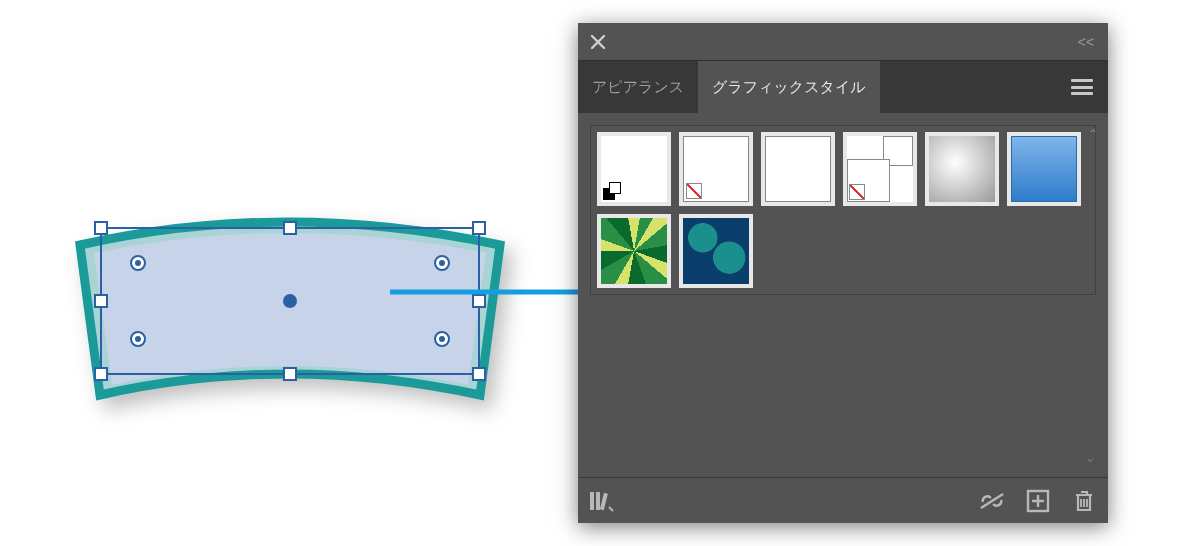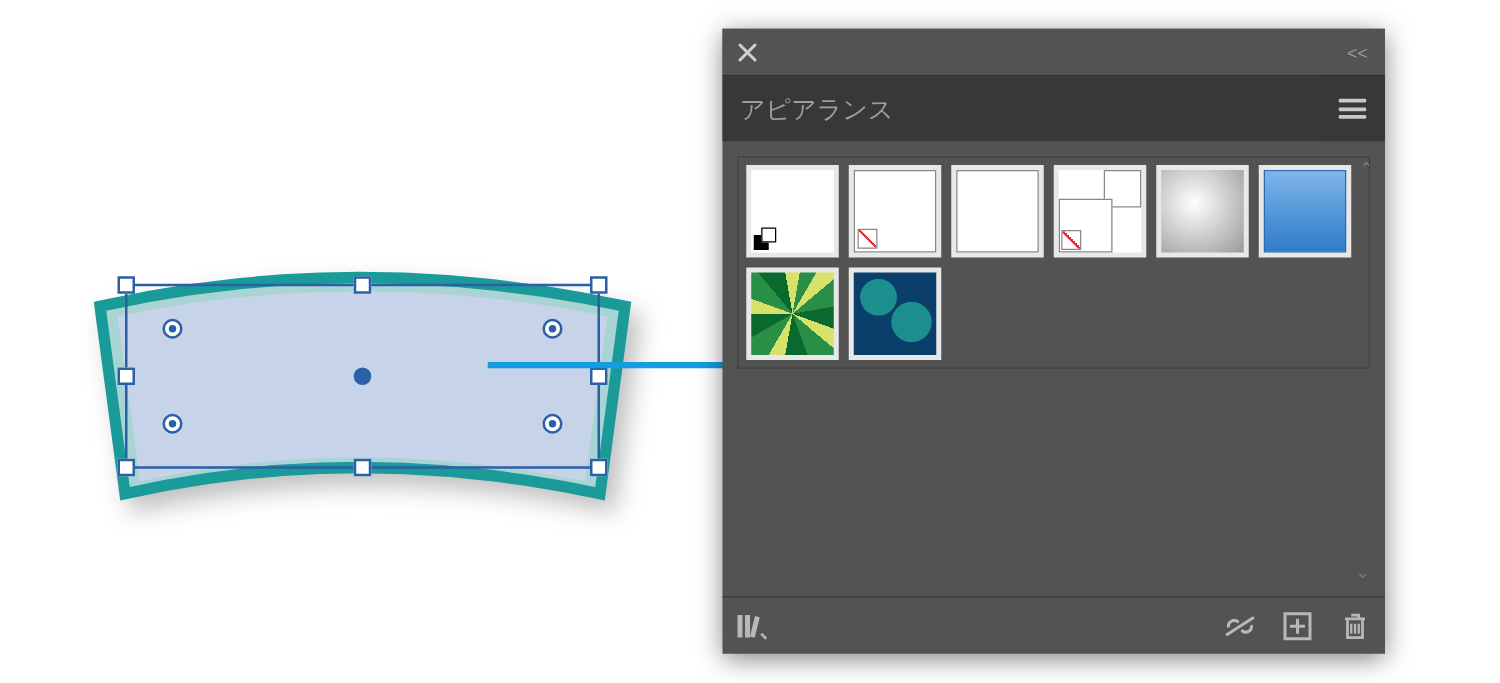--- a/index.html
+++ b/index.html
@@ -116,21 +116,21 @@
     .panel-tabs {
       height: 52px;
       background: #383838;
       display: flex;
       align-items: stretch;
     }
     .tab {
       padding: 0 14px;
       display: flex;
       align-items: center;
-      font-size: 20px;
+      font-size: 15px;
       color: #9e9e9e;
       cursor: pointer;
       border-right: 0;
     }
     .tab.active {
       background: #535353;
       color: #e8e8e8;
     }
     .tab-spacer { flex: 1; }
     .tab-menu {
@@ -277,20 +277,23 @@
     </div>
     <div class="panel-collapse">
       <span>&lt;&lt;</span>
     </div>
   </div>
 
   <div class="panel-tabs">
     <div class="tab">
       <span>アピアランス</span>
     </div>
+    <div class="tab active">
+      <span>グラフィックスタイル</span>
+    </div>
     <div class="tab-spacer"></div>
     <div class="tab-menu">
       <div class="hamburger">
         <span></span>
           <span></span>
           <span></span>
       </div>
     </div>
   </div>
 

